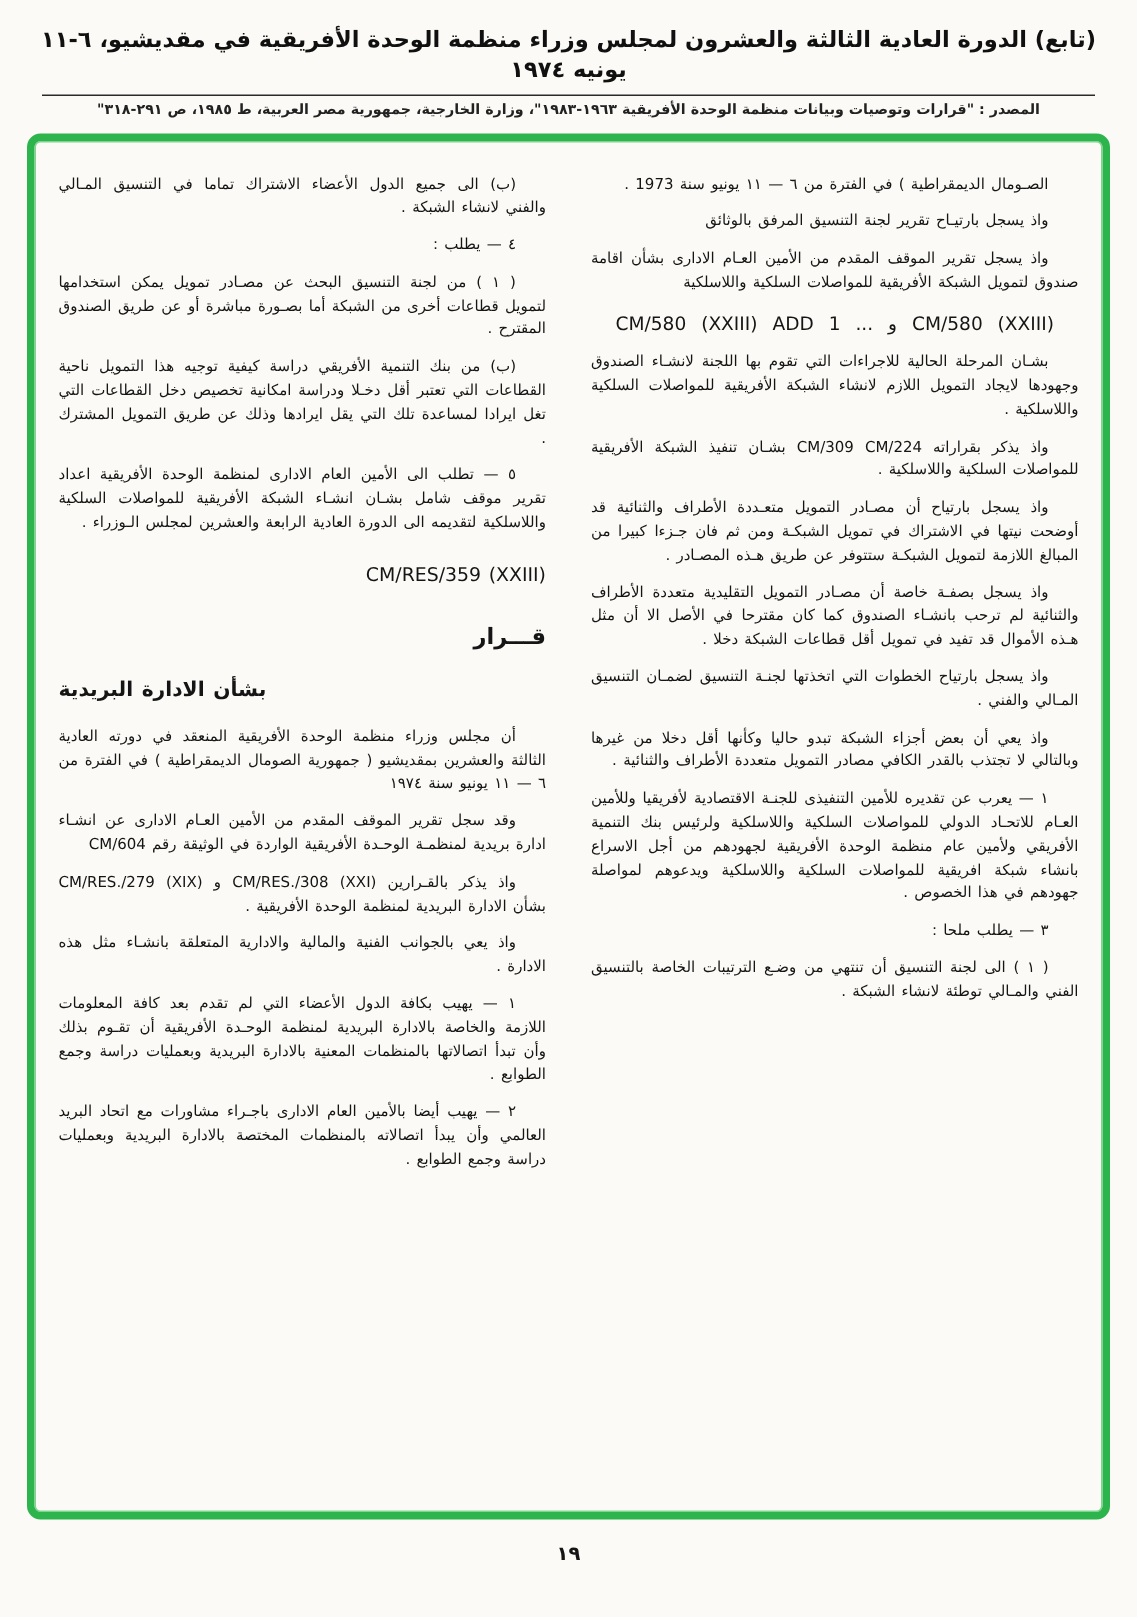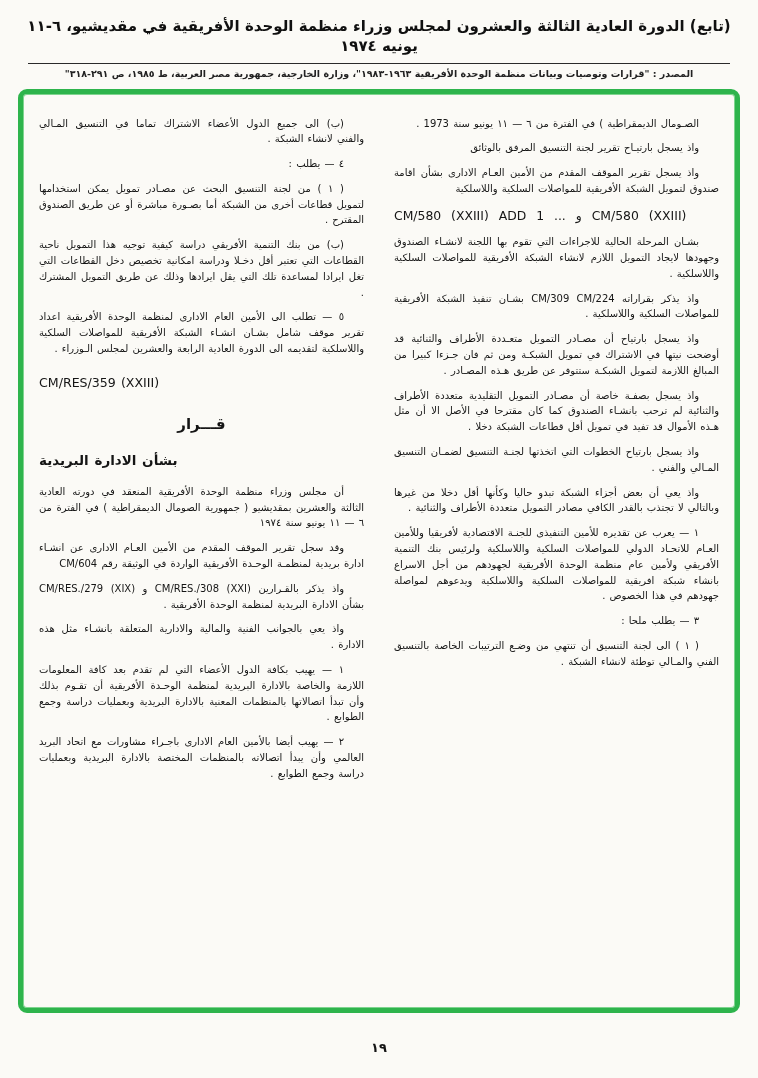--- a/index.html
+++ b/index.html
@@ -59,49 +59,50 @@
   }
   .para {
     margin: 4px 0 9px;
     text-indent: 20px;
     font-size: 10px;
     line-height: 1.58;
     word-spacing: 1px;
   }
   .doc-codes {
     direction: ltr;
+    text-align: center;
     text-indent: 0;
     word-spacing: 6px;
     font-size: 12.4px;
     margin: 0 0 9px;
   }
   .doc-ref {
     direction: ltr;
-    text-align: left;
+    text-align: right;
     text-indent: 0;
     font-size: 12.6px;
     margin: 16px 0 20px;
   }
   .h-center {
-    text-align: center;
+    text-align: right;
     text-indent: 0;
     font-weight: bold;
     font-size: 15px;
     margin: 4px 0 14px;
   }
   .h-sub {
     text-align: left;
     text-indent: 6px;
     font-weight: bold;
     font-size: 13.5px;
     margin: 0 0 12px;
   }
 
   
-  .footer { text-align: center; margin-top: 24px; }
+  .footer { text-align: center; margin-top: 12px; }
   .page-number {
     display: inline-block;
     font-size: 13px;
     font-weight: bold;
     direction: rtl;
   }
 </style>
 </head>
 <body>
 

